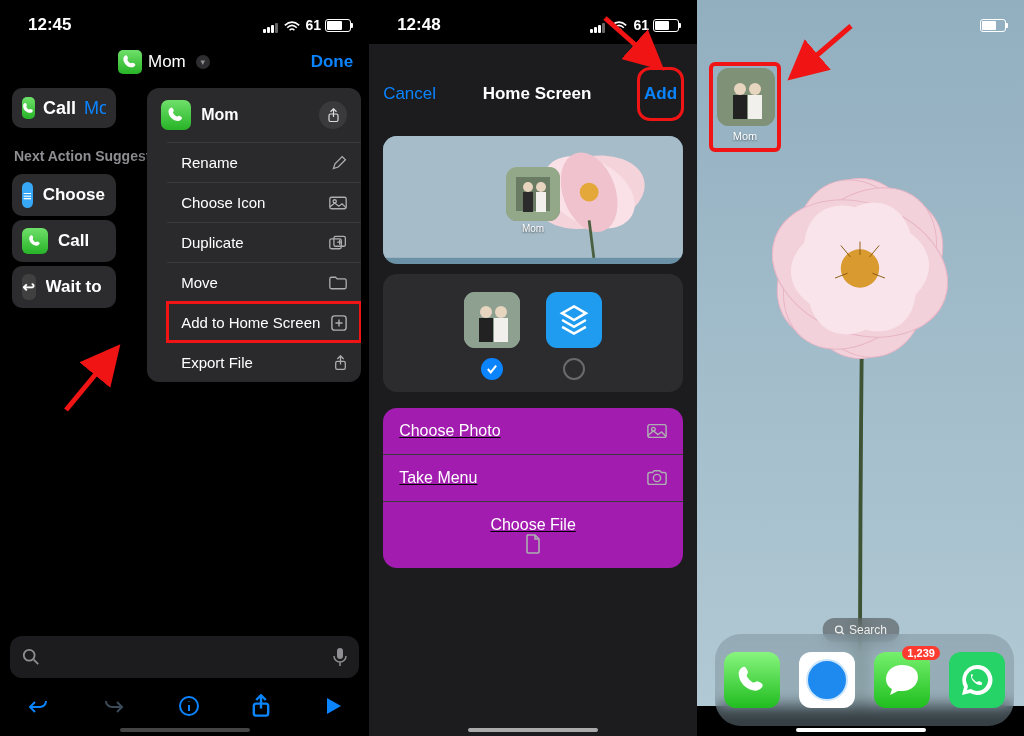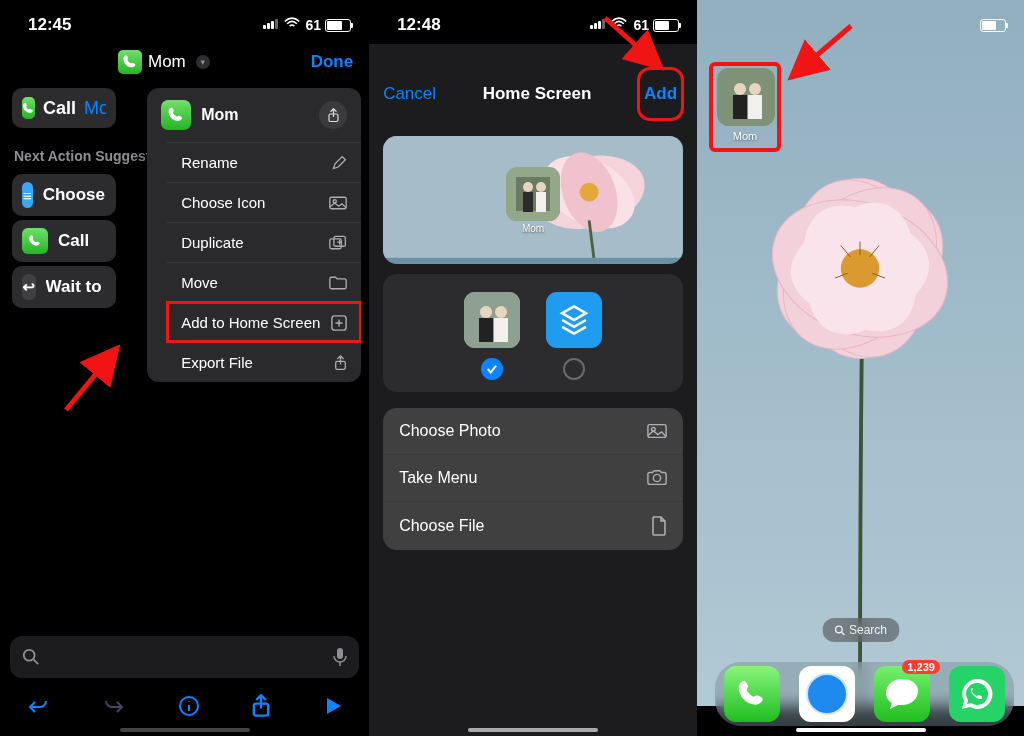--- a/index.html
+++ b/index.html
@@ -5,21 +5,21 @@
   * { box-sizing: border-box; margin: 0; padding: 0; font-family: -apple-system, Helvetica, Arial, sans-serif; }
   body { width: 1024px; height: 736px; display: flex; background: #000; overflow: hidden; }
   .phone { height: 736px; position: relative; overflow: hidden; }
   .p1, .p2 { background: #000; }
   .p1 { width: 385px; }
   .p2 { width: 342px; background:#1c1c1e; }
   .p3 { width: 341px; position: relative; }
 
   
   .statusbar { display:flex; justify-content:space-between; align-items:center; color:#fff; font-weight:600; font-size:17px; padding:6px 18px 0 28px; height:44px; }
-  .sbar-right { display:flex; align-items:flex-start; gap:6px; }
+  .sbar-right { display:flex; align-items:flex-end; gap:6px; }
   .sig { display:flex; align-items:flex-end; gap:1px; height:12px;}
   .sig .dot{ width:3px; background:#fff; border-radius:1px;}
   .sig .d1{height:4px}.sig .d2{height:6px}.sig .d3{height:8px}.sig .d4{height:10px; background:#666;}
   .batt{ display:flex; align-items:center; gap:4px; font-size:14px; font-weight:700; }
   .batt-box{ width:26px; height:13px; border:1px solid #fff; border-radius:3px; position:relative; }
   .batt-box::after{ content:''; position:absolute; right:-3px; top:3px; width:2px; height:5px; background:#fff; border-radius:0 1px 1px 0; }
   .batt-fill{ position:absolute; left:1px; top:1px; bottom:1px; background:#fff; border-radius:1px; width:60%; }
 
   
   .header1{ display:flex; justify-content:space-between; align-items:center; padding:6px 16px 10px 118px; position:relative;}
@@ -70,35 +70,35 @@
   .prevLabel{ position:relative; color:#fff; font-size:10px; margin-top:2px; text-shadow:0 1px 2px rgba(0,0,0,.6);}
   .iconPick{ margin:10px 14px; background:#2c2c2e; border-radius:14px; display:flex; justify-content:center; gap:26px; padding:18px 0 12px; }
   .ipcol{ display:flex; flex-direction:column; align-items:center; gap:10px;}
   .ip-thumb{ width:56px; height:56px; border-radius:11px; overflow:hidden; display:flex; align-items:center; justify-content:center;}
   .ip-custom{ background:#8ea090;}
   .ip-default{ background:#1f9cf0;}
   .ip-default svg{ color:#fff;}
   .radio{ width:22px;height:22px;border-radius:11px; }
   .radio.on{ background:#0a84ff; display:flex;align-items:center;justify-content:center; color:#fff;}
   .radio.off{ border:2px solid #6a6a6e;}
-  .optList{ margin:16px 14px; background:#404040; border-radius:14px; overflow:hidden;}
+  .optList{ margin:16px 14px; background:#a21caf; border-radius:14px; overflow:hidden;text-decoration:underline;}
   .optRow{ display:flex; justify-content:space-between; align-items:center; padding:14px 16px; font-size:16px; color:#fff; border-bottom:1px solid #3a3a3c;}
-  .optRow:last-child{ border-bottom:none;}
+  .optRow:last-child{ border-bottom:none;flex-direction:column;}
   .optRow .ri{ color:#aeaeb2;}
   .p2 .home-ind{ background:#aaa;}
 
   
   .p3-bg{ position:absolute; inset:0; background:linear-gradient(#9fb8c6,#a9c2cf);}
   .p3 .statusbar{ color:#fff;}
   .hs-icon{ position:absolute; top:66px; left:16px; width:64px; text-align:center;}
   .hs-icon .thumb{ width:58px;height:58px;border-radius:12px;background:#899a80; margin:0 auto; overflow:hidden;}
   .hs-icon .lbl{ color:#fff; font-size:11px; margin-top:4px; text-shadow:0 1px 2px rgba(0,0,0,.5);}
   .hs-hl{ outline:4px solid #f01414; padding:2px 4px 6px 4px; border-radius:2px;}
   .search-pill{ position:absolute; bottom:94px; left:50%; transform:translateX(-50%); background:rgba(60,60,60,.5); backdrop-filter:blur(8px); color:#eee; font-size:12px; padding:5px 12px; border-radius:14px; display:flex; align-items:center; gap:4px;}
-  .dock{ position:absolute; bottom:10px; left:18px; right:10px; height:64px; background:rgba(120,140,150,.45); border-radius:26px; display:flex; justify-content:space-around; align-items:center; backdrop-filter:blur(8px);}
+  .dock{ position:absolute; bottom:10px; left:18px; right:10px; height:92px; background:rgba(120,140,150,.45); border-radius:26px; display:flex; justify-content:space-around; align-items:center; backdrop-filter:blur(8px);}
   .dock .app{ width:56px;height:56px;border-radius:12px; display:flex; align-items:center; justify-content:center; position:relative;}
   .app-phone{ background:linear-gradient(#88f57e,#20bd20);}
   .app-safari{ background:#fff;}
   .app-msg{ background:linear-gradient(#76f06d,#1fbf1f);}
   .app-wa{ background:#25d366;}
   .badge{ position:absolute; top:-6px; right:-10px; background:#ff3b30; color:#fff; font-size:11px; font-weight:600; padding:1px 5px; border-radius:10px;}
   .p3 .home-ind{ background:#fff;}
 
   svg{ display:block;}
 </style>

